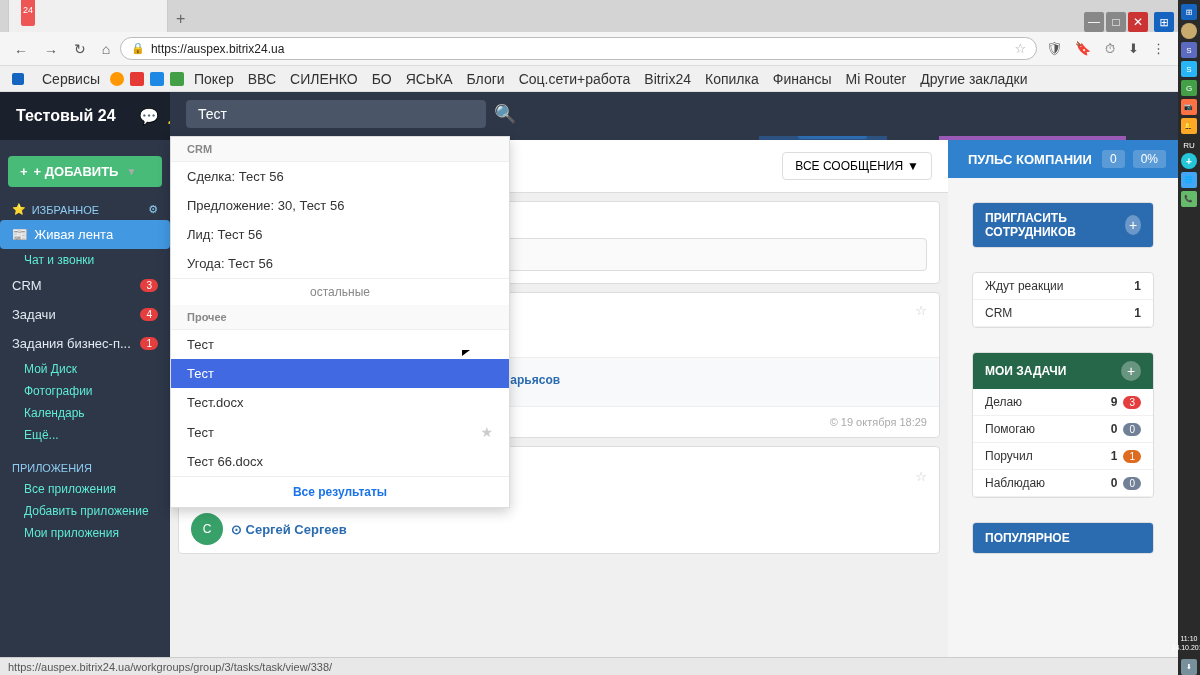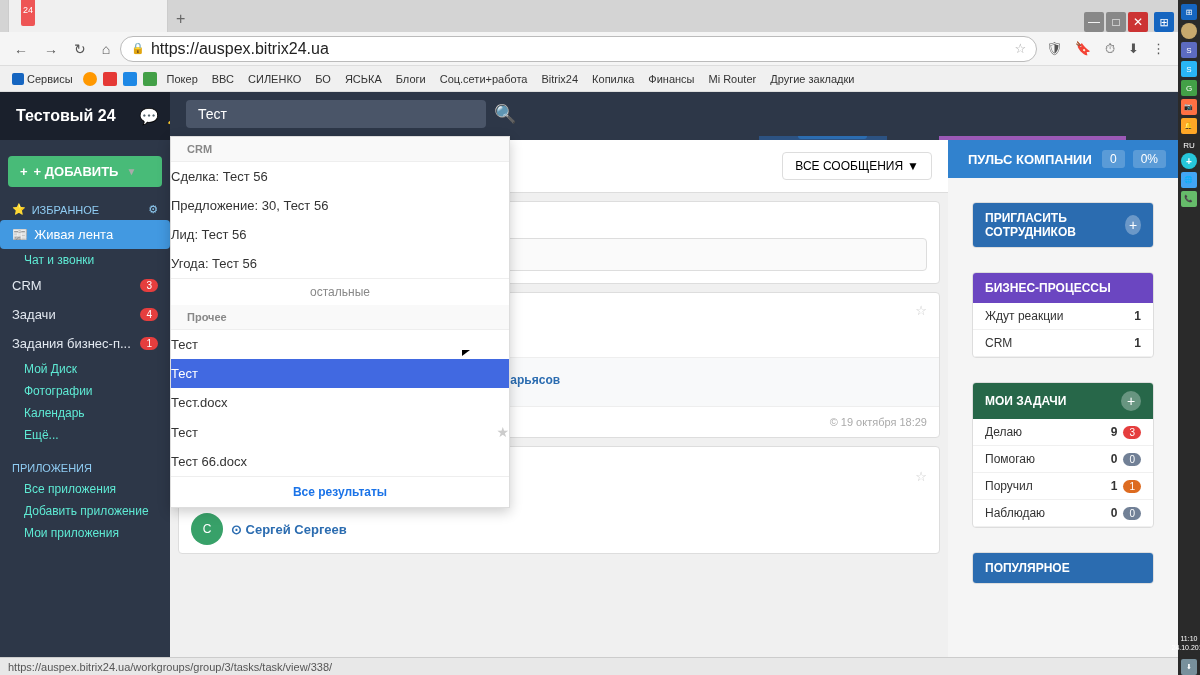--- a/index.html
+++ b/index.html
@@ -10,47 +10,47 @@
     .tab-bar { background: #d4d4d4; height: 32px; display: flex; align-items: flex-end; padding-left: 8px; }
     .tab { background: #f0f0f0; border-radius: 6px 6px 0 0; padding: 6px 12px; font-size: 12px; display: flex; align-items: center; gap: 6px; border: 1px solid #ccc; border-bottom: none; min-width: 160px; }
     .tab-favicon { width: 14px; height: 32px; background: #e55; border-radius: 2px; font-size: 9px; color: white; display: flex; align-items: center; justify-content: center; margin-top: 32px; }
     .tab-close { margin-left: auto; color: #666; cursor: pointer; font-size: 11px; }
     .tab-new { background: transparent; border: none; padding: 4px 8px; color: #666; font-size: 16px; cursor: pointer; }
 
     .nav-bar { background: #f5f5f5; height: 34px; display: flex; align-items: center; padding: 0 8px; gap: 4px; border-bottom: 1px solid #ddd; }
     .nav-btn { background: none; border: none; cursor: pointer; padding: 4px 6px; color: #555; font-size: 14px; border-radius: 3px; }
     .address-bar { flex: 1; display: flex; align-items: center; background: white; border: 1px solid #bbb; border-radius: 14px; padding: 3px 10px; gap: 6px; }
     .lock-icon { color: #4a4; font-size: 11px; }
-    .url-text { font-size: 16px; color: #222; flex: 1; }
+    .url-text { font-size: 12px; color: #222; flex: 1; }
     .nav-actions { display: flex; gap: 3px; align-items: center; }
     .nav-action-btn { background: none; border: none; cursor: pointer; color: #555; font-size: 13px; padding: 3px 5px; }
 
     .bookmarks-bar { background: #f0f0f0; height: 26px; display: flex; align-items: center; padding: 0 6px; gap: 2px; border-bottom: 1px solid #ddd; overflow: hidden; }
-    .bm-item { font-size: 11px; color: #333; padding: 2px 6px; border-radius: 3px; cursor: pointer; white-space: nowrap; display: flex; align-items: center; gap: 3px; }
+    .bm-item { font-size: 14px; color: #333; padding: 2px 6px; border-radius: 3px; cursor: pointer; white-space: nowrap; display: flex; align-items: center; gap: 18px; }
     .bm-icon { width: 12px; height: 12px; border-radius: 2px; display: inline-block; }
 
     
     .bitrix-app { flex: 1; display: flex; flex-direction: column; background: #f5f5f5; overflow: hidden; }
 
     
     .bitrix-header { background: #2d3748; height: 48px; display: flex; align-items: center; padding: 0; color: white; position: relative; z-index: 100; }
     .header-logo { background: #1a202c; padding: 0 16px; height: 100%; display: flex; align-items: center; font-size: 16px; font-weight: bold; color: white; min-width: 170px; gap: 12px; }
     .header-icons { display: flex; align-items: center; gap: 8px; padding: 0 12px; }
     .header-icon-btn { color: #aaa; font-size: 16px; cursor: pointer; }
 
     
     .search-overlay-container { position: absolute; top: 0; left: 170px; right: 0; z-index: 200; }
     .search-bar-overlay { background: #2d3748; padding: 8px 16px; display: flex; align-items: center; }
     .search-input-box { background: #4a5568; border: none; border-radius: 4px; padding: 6px 12px; color: white; font-size: 14px; width: 300px; outline: none; }
     .search-icon-btn { color: #aaa; font-size: 18px; margin-left: 8px; cursor: pointer; }
 
     
     .search-dropdown { background: white; border: 1px solid #ddd; box-shadow: 0 4px 12px rgba(0,0,0,0.2); width: 340px; }
     .search-section-header { padding: 6px 16px; font-size: 11px; color: #888; background: #f9f9f9; border-bottom: 1px solid #eee; font-weight: bold; }
-    .search-item { padding: 7px 0; font-size: 13px; color: #333; cursor: pointer; display: flex; align-items: center; }
+    .search-item { padding: 7px 16px; font-size: 13px; color: #333; cursor: pointer; display: flex; align-items: center; }
     .search-item:hover, .search-item.active { background: #e8f0fe; }
     .search-item.active { background: #4169e1; color: white; }
     .search-item .item-label { flex: 1; }
     .search-item .item-star { color: #ccc; font-size: 14px; }
     .search-more { padding: 6px 16px; font-size: 12px; color: #888; text-align: center; cursor: pointer; border-top: 1px solid #eee; }
     .search-all-results { padding: 8px 16px; font-size: 12px; color: #1a73e8; text-align: center; cursor: pointer; border-top: 1px solid #eee; font-weight: bold; }
 
     
     .header-right { margin-left: auto; display: flex; align-items: center; gap: 0; height: 100%; }
     .time-block { background: #2c5282; padding: 0 20px; height: 100%; display: flex; flex-direction: column; align-items: center; justify-content: center; color: white; }
@@ -451,23 +451,20 @@
             </div>
 
             <div class="widget">
               <div class="widget-header">
                 <span>ПРИГЛАСИТЬ СОТРУДНИКОВ</span>
                 <button class="widget-add">+</button>
               </div>
             </div>
 
             <div class="widget">
-              <div class="widget-header purple">
-                <span>БИЗНЕС-ПРОЦЕССЫ</span>
-              </div>
               <div class="widget-row">
                 <span class="widget-row-label">Ждут реакции</span>
                 <span class="widget-row-count">1</span>
               </div>
               <div class="widget-row">
                 <span class="widget-row-label">CRM</span>
                 <span class="widget-row-count">1</span>
               </div>
             </div>
 

